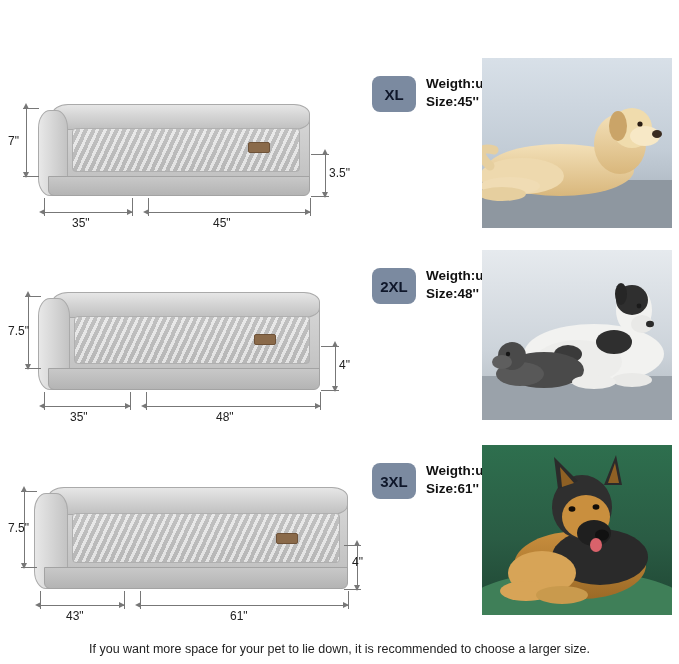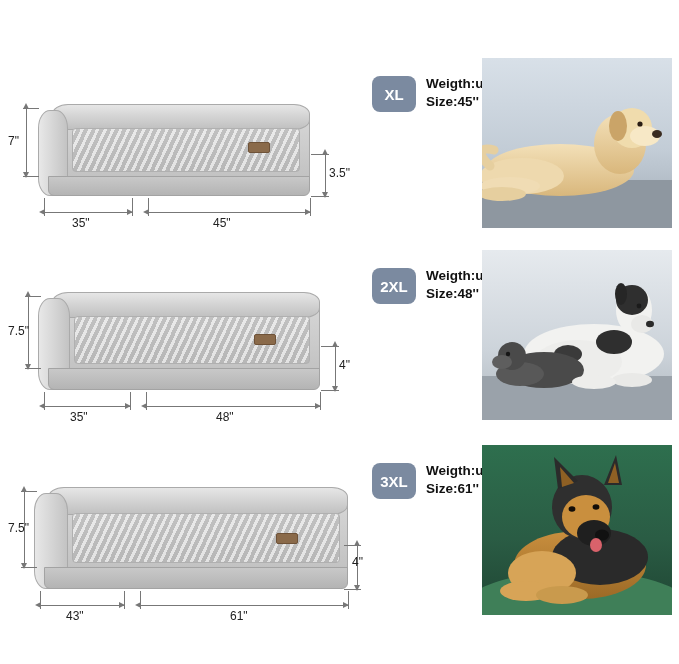--- a/index.html
+++ b/index.html
@@ -122,21 +122,21 @@
     position: absolute;
     left: 372px; top: 0;
     width: 300px; height: 185px;
   }
   .size-badge {
     position: absolute;
     left: 0; top: 26px;
     width: 44px; height: 36px;
     background: #7b8aa0;
     border-radius: 8px;
-    color: #ffffff;
+    color: #0f172a;
     font-size: 15px;
     font-weight: bold;
     display: flex;
     align-items: center;
     justify-content: center;
     font-family: "Liberation Sans", sans-serif;
   }
   .spec {
     position: absolute;
     left: 54px; top: 25px;
@@ -431,13 +431,14 @@
           <ellipse cx="90" cy="64" rx="3.4" ry="2.8" fill="#120d08"></ellipse>
           <ellipse cx="114" cy="62" rx="3.4" ry="2.8" fill="#120d08"></ellipse>
 
           <ellipse cx="44" cy="146" rx="26" ry="10" fill="#d7a457"></ellipse>
           <ellipse cx="80" cy="150" rx="26" ry="9" fill="#c99a4d"></ellipse>
         </svg>
       </div>
     </div>
   </div>
 
+  <div class="footer">If you want more space for your pet to lie down, it is recommended to choose a larger size.</div>
 </div>
 
 </body></html>

